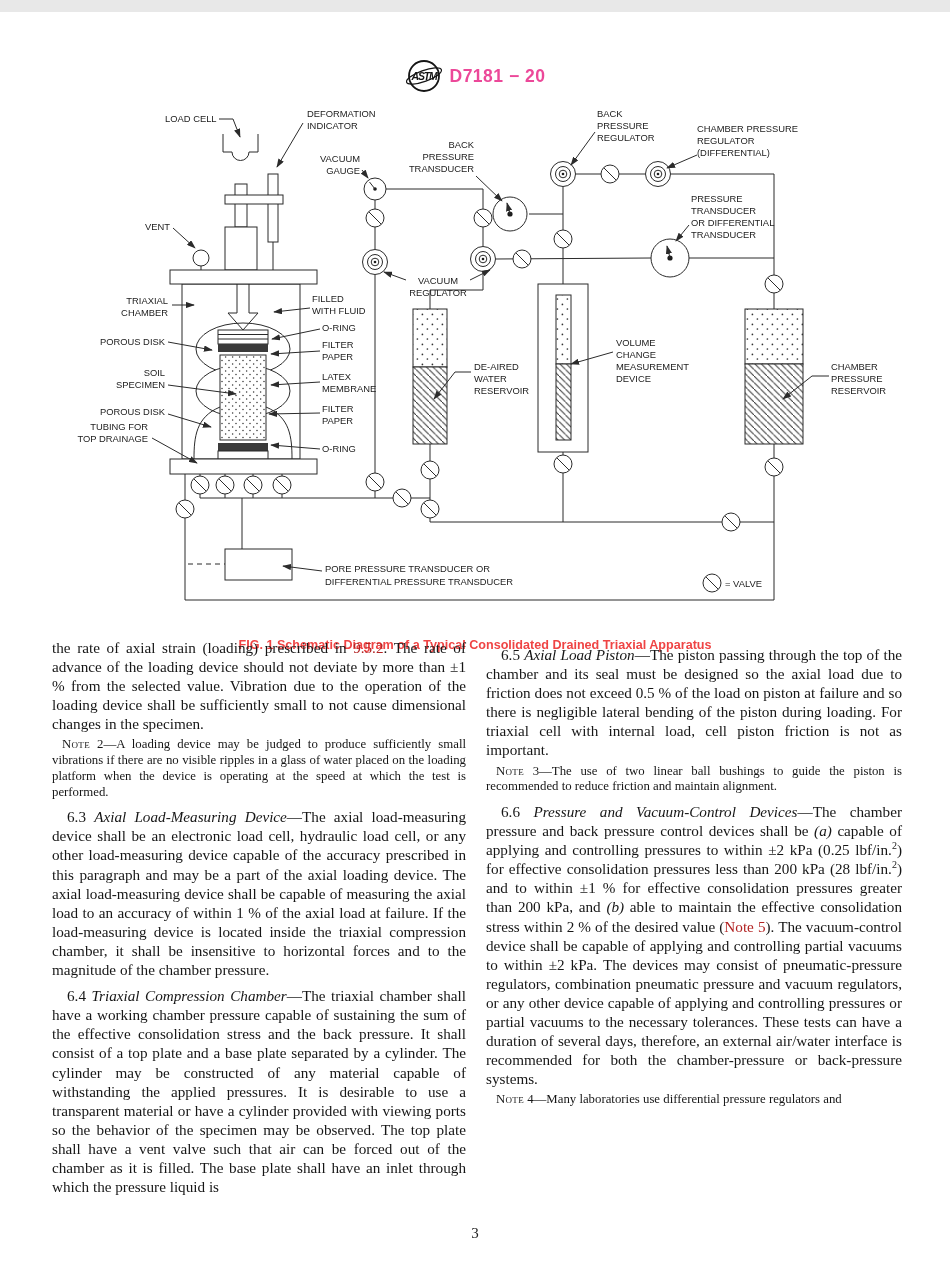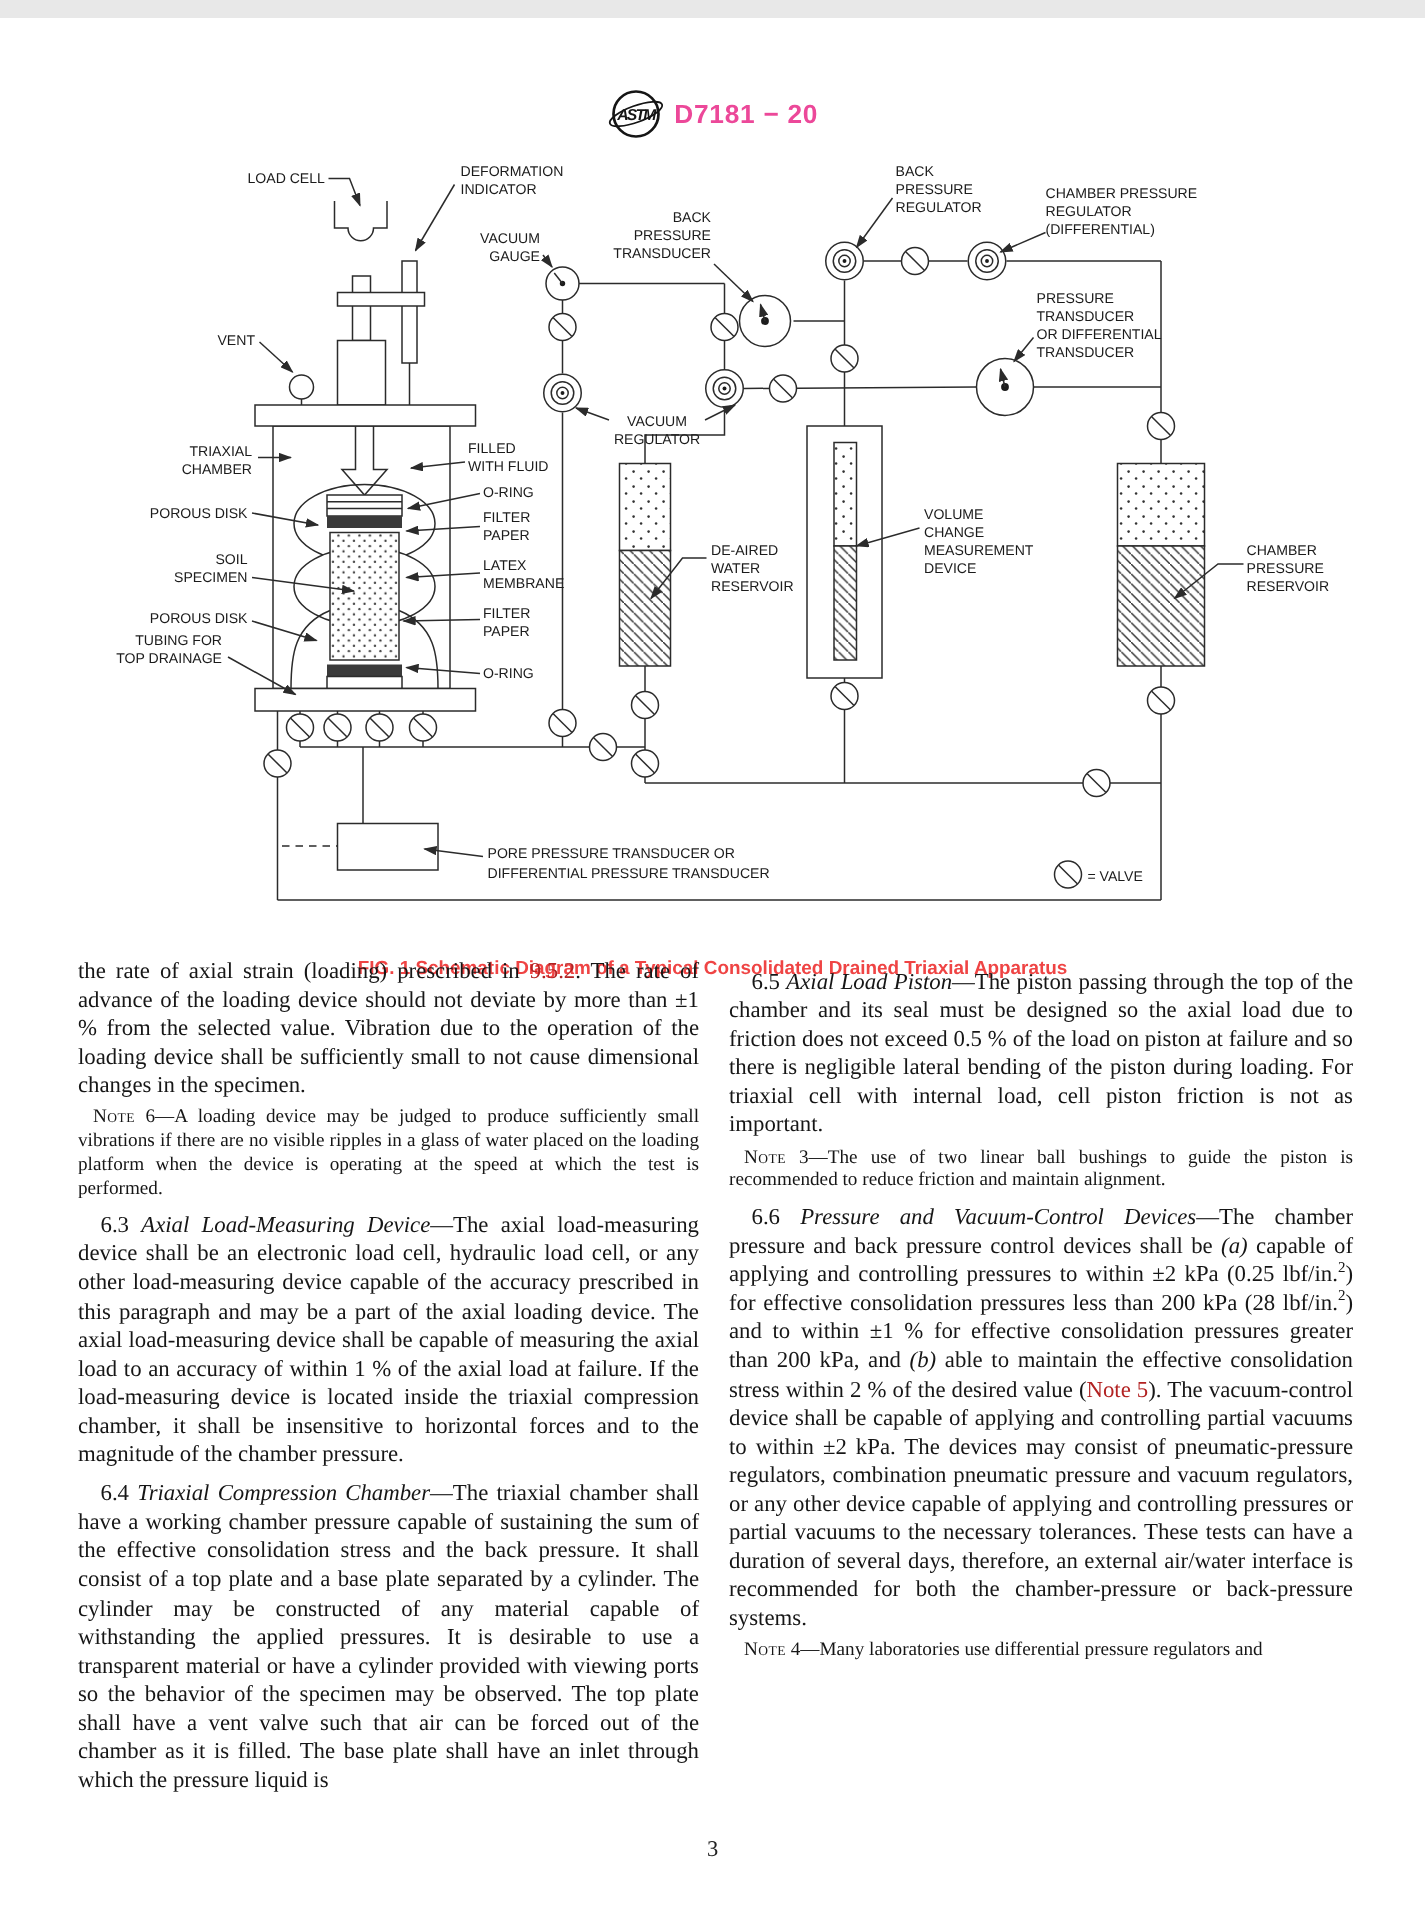--- a/index.html
+++ b/index.html
@@ -299,21 +299,21 @@
       <text class="lbl" x="325" y="560">PORE PRESSURE TRANSDUCER OR</text>
       <text class="lbl" x="325" y="573">DIFFERENTIAL PRESSURE TRANSDUCER</text>
       <text class="lbl" x="725" y="575">= VALVE</text>
     </g>
   </svg>
 
   <div id="caption">FIG. 1 Schematic Diagram of a Typical Consolidated Drained Triaxial Apparatus</div>
 
   <div id="col-left" class="col">
       <p class="p-body p-cont"><span>the rate of axial strain (loading) prescribed in </span><span class="seg-link">9.5.2</span><span>. The rate of advance of the loading device should not deviate by more than ±1 % from the selected value. Vibration due to the operation of the loading device shall be sufficiently small to not cause dimensional changes in the specimen.</span></p>
-      <p class="p-note"><span class="seg-sc">Note</span><span> 6—A loading device may be judged to produce sufficiently small vibrations if there are no visible ripples in a glass of water placed on the loading platform when the device is operating at the speed at which the test is performed.</span></p>
+      <p class="p-note"><span class="seg-sc">Note</span><span> 2—A loading device may be judged to produce sufficiently small vibrations if there are no visible ripples in a glass of water placed on the loading platform when the device is operating at the speed at which the test is performed.</span></p>
       <p class="p-body p-sect"><span>6.3 </span><span class="seg-i">Axial Load-Measuring Device</span><span>—The axial load-measuring device shall be an electronic load cell, hydraulic load cell, or any other load-measuring device capable of the accuracy prescribed in this paragraph and may be a part of the axial loading device. The axial load-measuring device shall be capable of measuring the axial load to an accuracy of within 1 % of the axial load at failure. If the load-measuring device is located inside the triaxial compression chamber, it shall be insensitive to horizontal forces and to the magnitude of the chamber pressure.</span></p>
       <p class="p-body p-sect"><span>6.4 </span><span class="seg-i">Triaxial Compression Chamber</span><span>—The triaxial chamber shall have a working chamber pressure capable of sustaining the sum of the effective consolidation stress and the back pressure. It shall consist of a top plate and a base plate separated by a cylinder. The cylinder may be constructed of any material capable of withstanding the applied pressures. It is desirable to use a transparent material or have a cylinder provided with viewing ports so the behavior of the specimen may be observed. The top plate shall have a vent valve such that air can be forced out of the chamber as it is filled. The base plate shall have an inlet through which the pressure liquid is</span></p>
     </div>
   <div id="col-right" class="col">
       <p class="p-body p-sect"><span>6.5 </span><span class="seg-i">Axial Load Piston</span><span>—The piston passing through the top of the chamber and its seal must be designed so the axial load due to friction does not exceed 0.5 % of the load on piston at failure and so there is negligible lateral bending of the piston during loading. For triaxial cell with internal load, cell piston friction is not as important.</span></p>
       <p class="p-note"><span class="seg-sc">Note</span><span> 3—The use of two linear ball bushings to guide the piston is recommended to reduce friction and maintain alignment.</span></p>
       <p class="p-body p-sect"><span>6.6 </span><span class="seg-i">Pressure and Vacuum-Control Devices</span><span>—The chamber pressure and back pressure control devices shall be </span><span class="seg-i">(a)</span><span> capable of applying and controlling pressures to within ±2 kPa (0.25 lbf/in.</span><span class="seg-sup">2</span><span>) for effective consolidation pressures less than 200 kPa (28 lbf/in.</span><span class="seg-sup">2</span><span>) and to within ±1 % for effective consolidation pressures greater than 200 kPa, and </span><span class="seg-i">(b)</span><span> able to maintain the effective consolidation stress within 2 % of the desired value (</span><span class="seg-link">Note 5</span><span>). The vacuum-control device shall be capable of applying and controlling partial vacuums to within ±2 kPa. The devices may consist of pneumatic-pressure regulators, combination pneumatic pressure and vacuum regulators, or any other device capable of applying and controlling pressures or partial vacuums to the necessary tolerances. These tests can have a duration of several days, therefore, an external air/water interface is recommended for both the chamber-pressure or back-pressure systems.</span></p>
       <p class="p-note"><span class="seg-sc">Note</span><span> 4—Many laboratories use differential pressure regulators and</span></p>
     </div>
 

